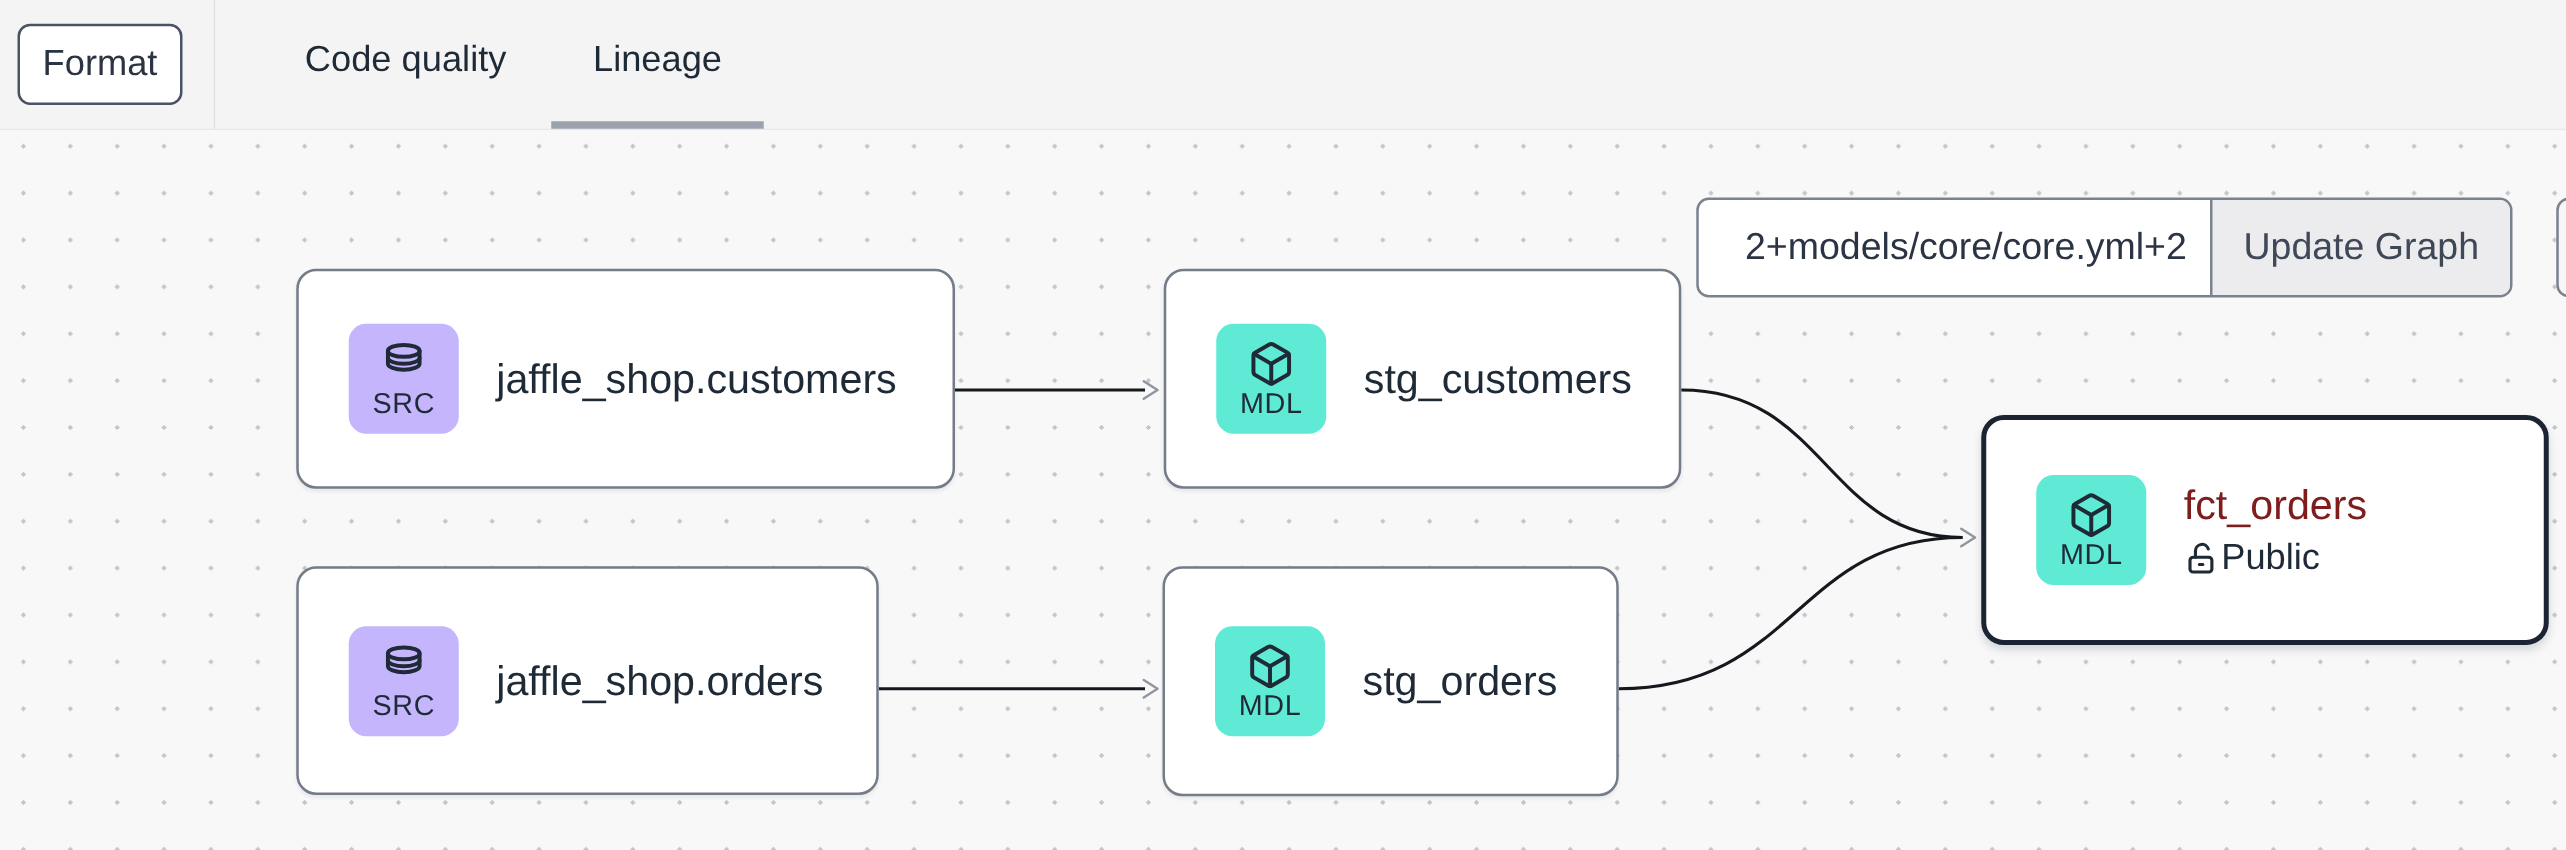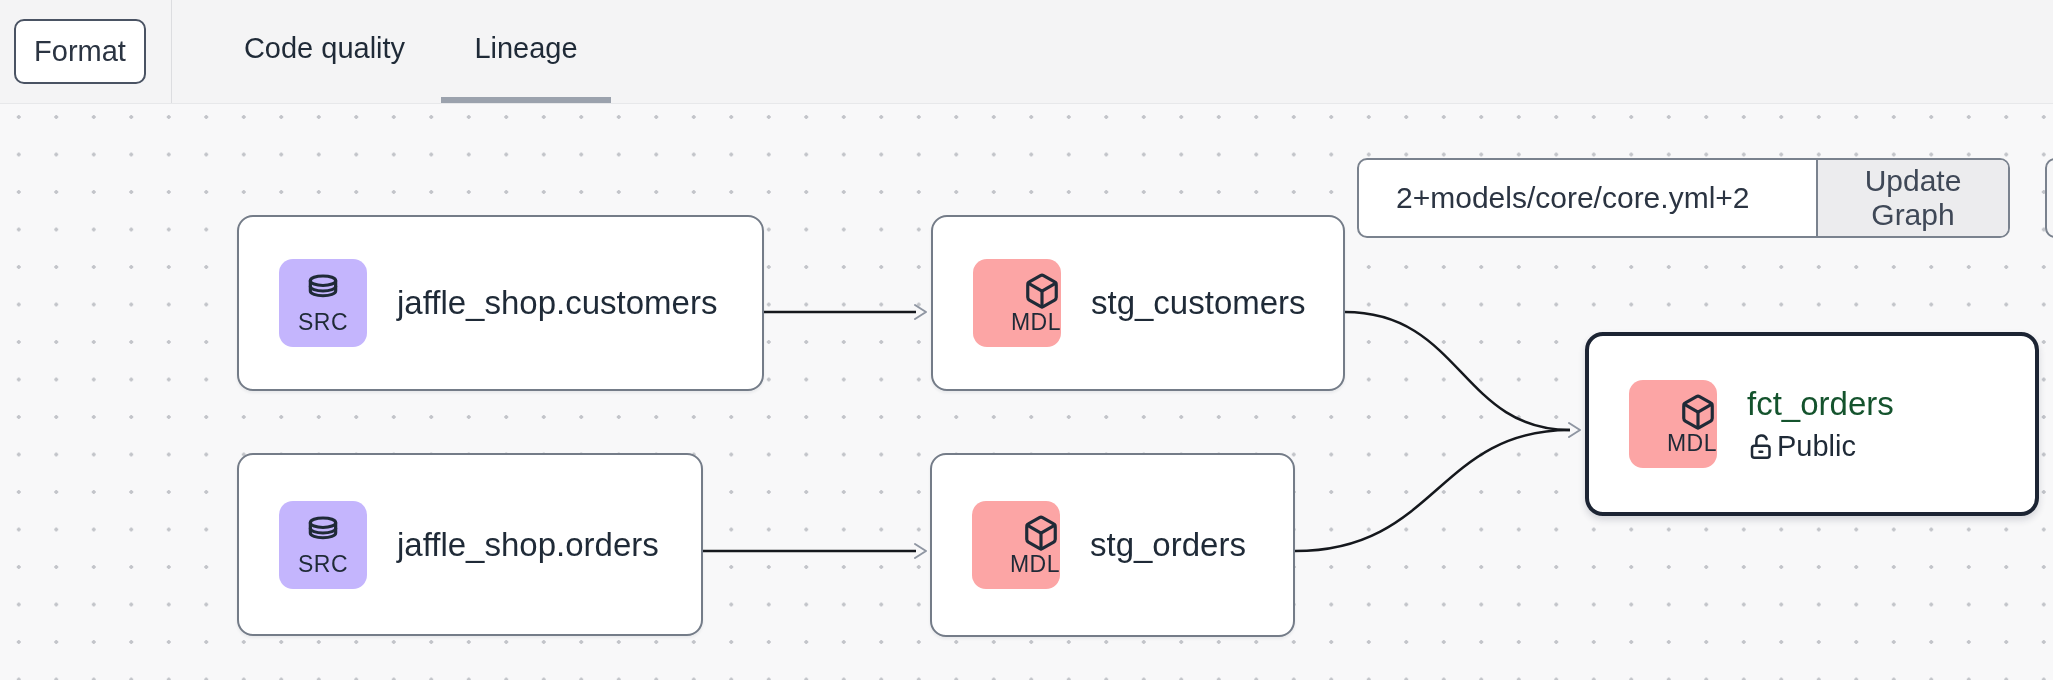--- a/index.html
+++ b/index.html
@@ -46,41 +46,41 @@
     position:absolute;background:#ffffff;border:2px solid #747c88;border-radius:16px;
     box-sizing:border-box;display:flex;align-items:center;gap:30px;padding-left:40px;
     box-shadow:0 2px 3px rgba(30,40,60,0.07);cursor:pointer;
   }
   .node.selected{border:4px solid #1c2433;border-radius:18px;box-shadow:0 4px 7px rgba(30,40,60,0.16);}
   .badge{
     width:88px;height:88px;border-radius:14px;flex:0 0 auto;
     display:flex;flex-direction:column;align-items:center;justify-content:center;gap:1px;
   }
   .badge-src{background:#c4b5fd;}
-  .badge-mdl{background:#fca5a5;align-items:flex-end;}
+  .badge-mdl{background:#5eead4;}
   .badge svg{display:block;}
   .badge-label{font-size:23px;font-weight:500;letter-spacing:0.5px;color:#1f2a37;line-height:1;}
   .node-label{font-size:33px;color:#1f2a37;white-space:nowrap;}
   .node-text-col{display:flex;flex-direction:column;gap:7px;}
-  .node-title{font-size:33px;color:#14532d;white-space:nowrap;}
+  .node-title{font-size:33px;color:#7f1d1d;white-space:nowrap;}
   .access-row{display:flex;align-items:center;}
   .access-label{font-size:29px;color:#1f2a37;}
   
   .graph-control{
     position:absolute;left:1357px;top:54px;width:653px;height:80px;
     border:2px solid #7a828e;border-radius:10px;box-sizing:border-box;
     display:flex;overflow:hidden;background:#ffffff;padding-left:22px;
   }
   .selector-input{
     flex:1;border:none;outline:none;background:#ffffff;
     font-family:"Liberation Sans","DejaVu Sans",sans-serif;
     font-size:30px;color:#2b3442;padding:0 0 0 15px;min-width:0;
   }
   .update-btn{
-    width:192px;flex:0 0 auto;background:#ececee;border:none;border-left:2px solid #7a828e;
+    width:240px;flex:0 0 auto;background:#ececee;border:none;border-left:2px solid #7a828e;
     font-family:"Liberation Sans","DejaVu Sans",sans-serif;
     font-size:30px;color:#3f4857;cursor:pointer;
   }
   .partial-control{
     position:absolute;left:2045px;top:54px;width:44px;height:80px;
     border:2px solid #7a828e;border-radius:10px;background:#f6f6f7;box-sizing:border-box;
   }
   .icon-stroke{stroke:#1f2a37;fill:none;stroke-width:2;stroke-linecap:round;stroke-linejoin:round;}
 </style>
 </head>

